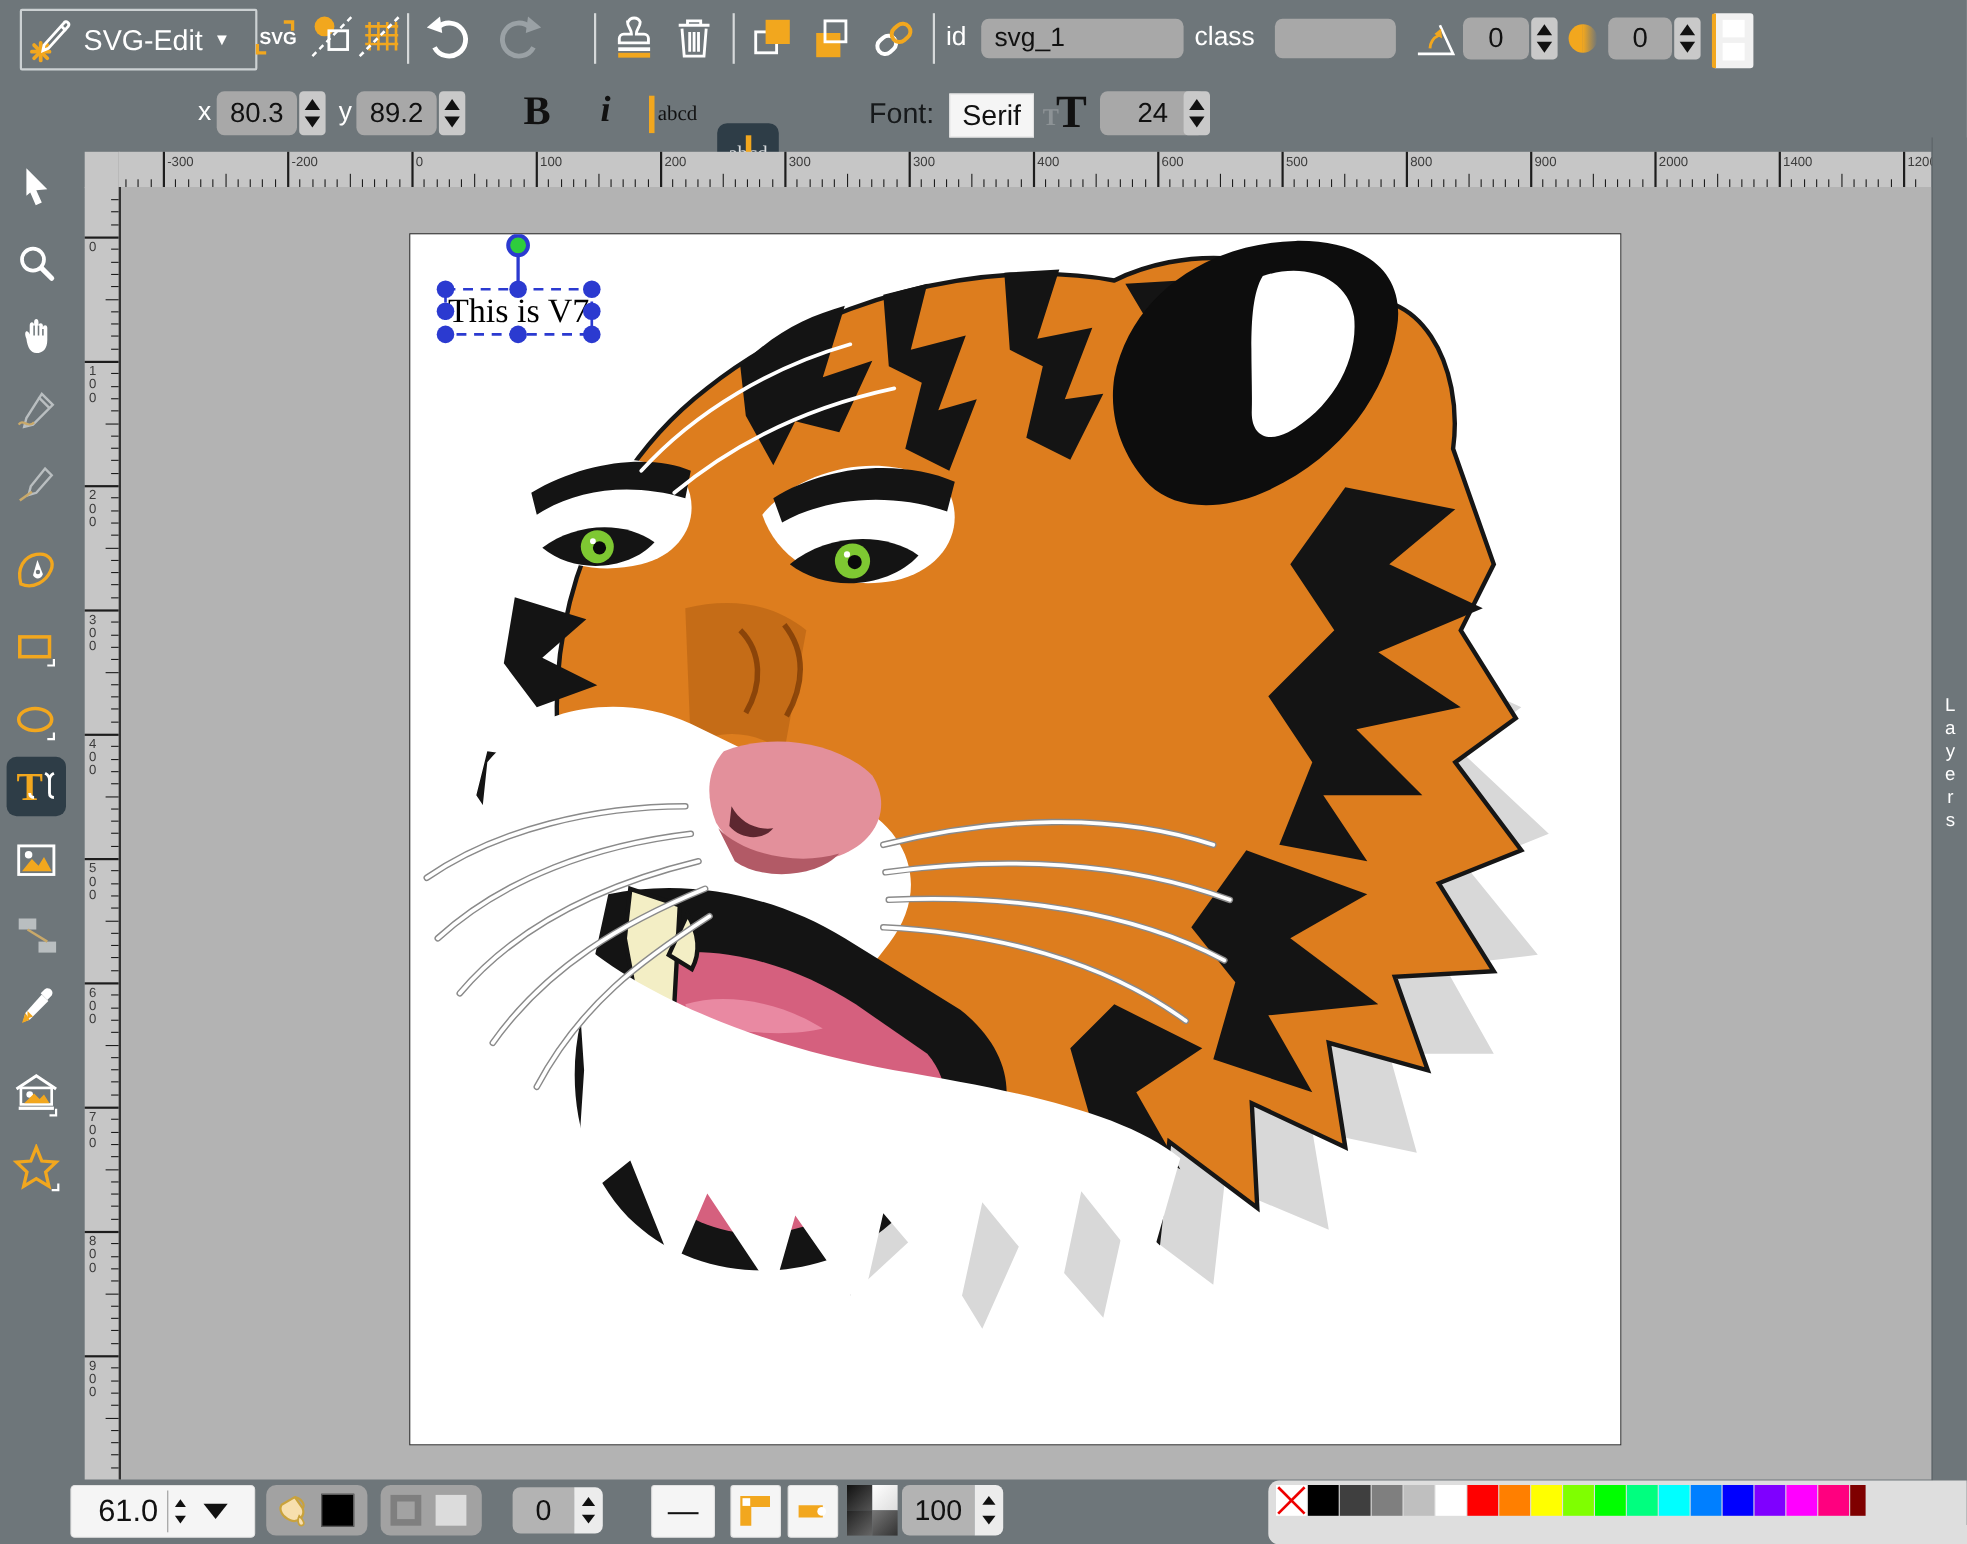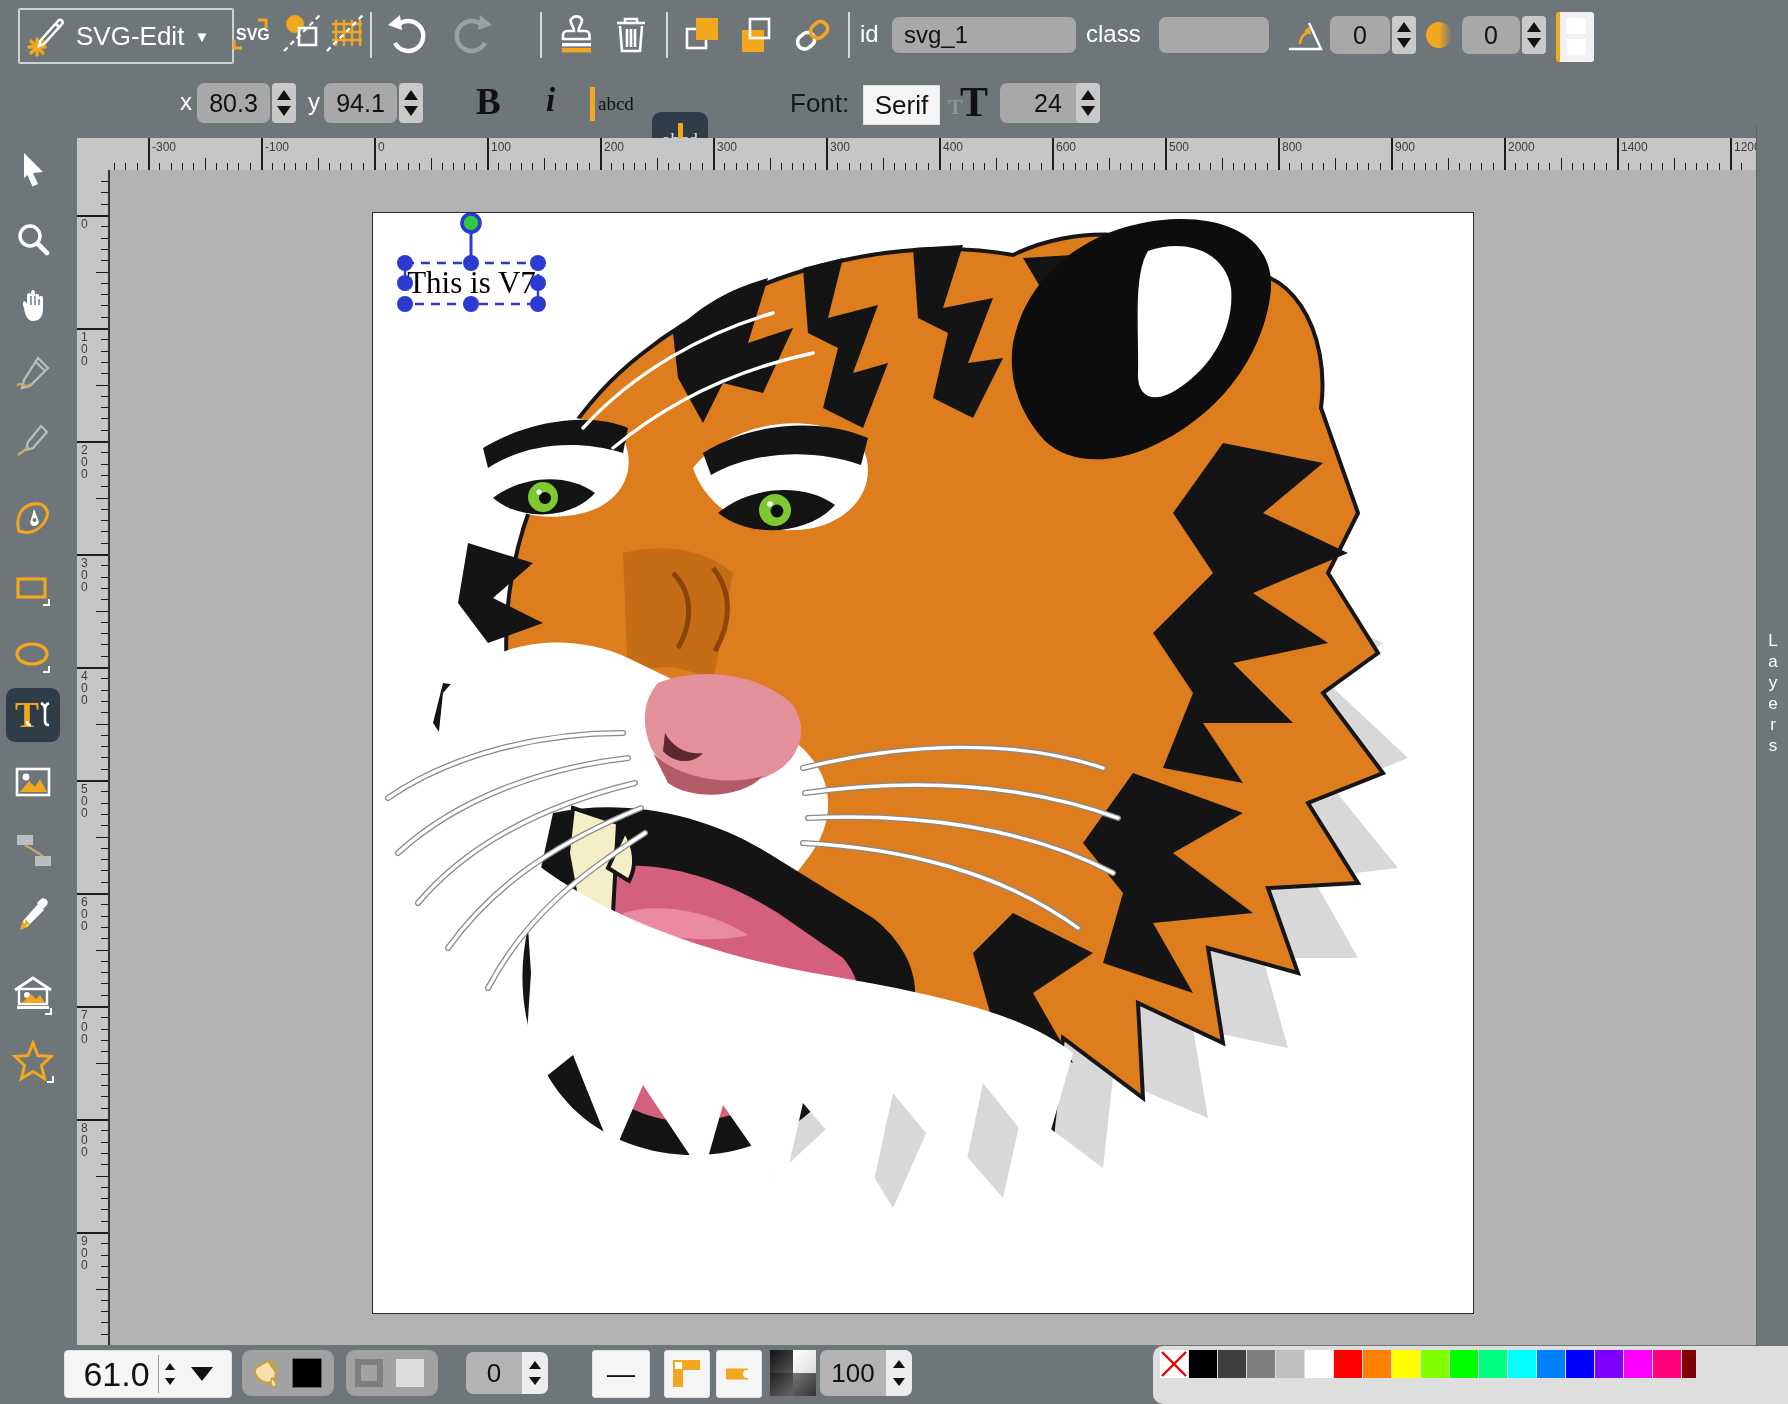--- a/index.html
+++ b/index.html
@@ -191,21 +191,21 @@
   <div style="position:absolute;left:6px;top:27px;width:20px;height:16px;background:#fff"></div>
 </div>
 
 <span class="abs lbl" style="left:180px;top:88px">x</span>
 <div class="abs field" style="left:197px;top:83px;width:73px;height:40px">80.3</div>
 <div class="abs spinner" style="left:272px;top:83px;width:24px;height:40px">
   <div class="tri-up"></div>
     <div class="tri-dn"></div>
 </div>
 <span class="abs lbl" style="left:308px;top:88px">y</span>
-<div class="abs field" style="left:324px;top:83px;width:73px;height:40px">94.1</div>
+<div class="abs field" style="left:324px;top:83px;width:73px;height:40px">89.2</div>
 <div class="abs spinner" style="left:399px;top:83px;width:24px;height:40px">
   <div class="tri-up"></div>
     <div class="tri-dn"></div>
 </div>
 
 <span class="abs serifb" style="left:476px;top:80px;font-size:37px;font-weight:bold">B</span>
 <span class="abs serifb" style="left:546px;top:82px;font-size:33px;font-weight:bold;font-style:italic">i</span>
 
 <div class="abs anchor-btn" style="left:590px;top:86px;height:36px">
   <div class="obar"></div>
@@ -481,21 +481,21 @@
     <div class="tick" style="left: 1542.9px; bottom: 0px; width: 1px; height: 7px;"></div>
     <div class="tick" style="left: 1554.2px; bottom: 0px; width: 1px; height: 7px;"></div>
     <div class="tick" style="left: 1565.5px; bottom: 0px; width: 1.5px; height: 12px;"></div>
     <div class="tick" style="left: 1576.8px; bottom: 0px; width: 1px; height: 7px;"></div>
     <div class="tick" style="left: 1588.1px; bottom: 0px; width: 1px; height: 7px;"></div>
     <div class="tick" style="left: 1599.4px; bottom: 0px; width: 1px; height: 7px;"></div>
     <div class="tick" style="left: 1610.7px; bottom: 0px; width: 1px; height: 7px;"></div>
     <div class="tick" style="left: 1622px; top: 0px; width: 1.5px; height: 32px;"></div>
     <div class="tick" style="left: 1633.3px; bottom: 0px; width: 1px; height: 7px;"></div>
     <span class="rlabel" style="left: 44px; top: 2px;">-300</span>
-    <span class="rlabel" style="left: 157px; top: 2px;">-100</span>
+    <span class="rlabel" style="left: 157px; top: 2px;">-200</span>
     <span class="rlabel" style="left: 270px; top: 2px;">0</span>
     <span class="rlabel" style="left: 383px; top: 2px;">100</span>
     <span class="rlabel" style="left: 496px; top: 2px;">200</span>
     <span class="rlabel" style="left: 609px; top: 2px;">300</span>
     <span class="rlabel" style="left: 722px; top: 2px;">300</span>
     <span class="rlabel" style="left: 835px; top: 2px;">400</span>
     <span class="rlabel" style="left: 948px; top: 2px;">600</span>
     <span class="rlabel" style="left: 1061px; top: 2px;">500</span>
     <span class="rlabel" style="left: 1174px; top: 2px;">800</span>
     <span class="rlabel" style="left: 1287px; top: 2px;">900</span>
@@ -756,21 +756,21 @@
 <div class="abs layers-tab">
   <div class="vtext" id="layers-vert">L
 a
 y
 e
 r
 s</div>
 </div>
 
 <div class="abs whitebtn" style="left:64px;top:1350px;width:166px;height:46px;border-radius:4px">
-  <span style="font-size:34px;margin-right:8px">61.0</span>
+  <span style="font-size:28px;margin-right:8px">61.0</span>
   <div style="border-left:1px solid #999;height:38px;display:flex;flex-direction:column;justify-content:space-evenly;align-items:center;width:22px">
     <div class="tri-up" style="border-left-width:5px;border-right-width:5px;border-bottom-width:7px"></div>
     <div class="tri-dn" style="border-left-width:5px;border-right-width:5px;border-top-width:7px"></div>
   </div>
   <div class="tri-dn" style="margin-left:10px;border-left-width:11px;border-right-width:11px;border-top-width:14px"></div>
 </div>
 
 <div class="abs bgroup" style="left:242px;top:1350px;width:92px;height:46px">
   <svg width="34" height="34" viewBox="0 0 34 34" style="margin-left:6px">
     <path d="M8,12 L20,5 L27,15 C30,22 23,29 16,26 C9,23 5,17 8,12 Z" fill="#f7dfae" stroke="#c9a23c" stroke-width="2"></path>

